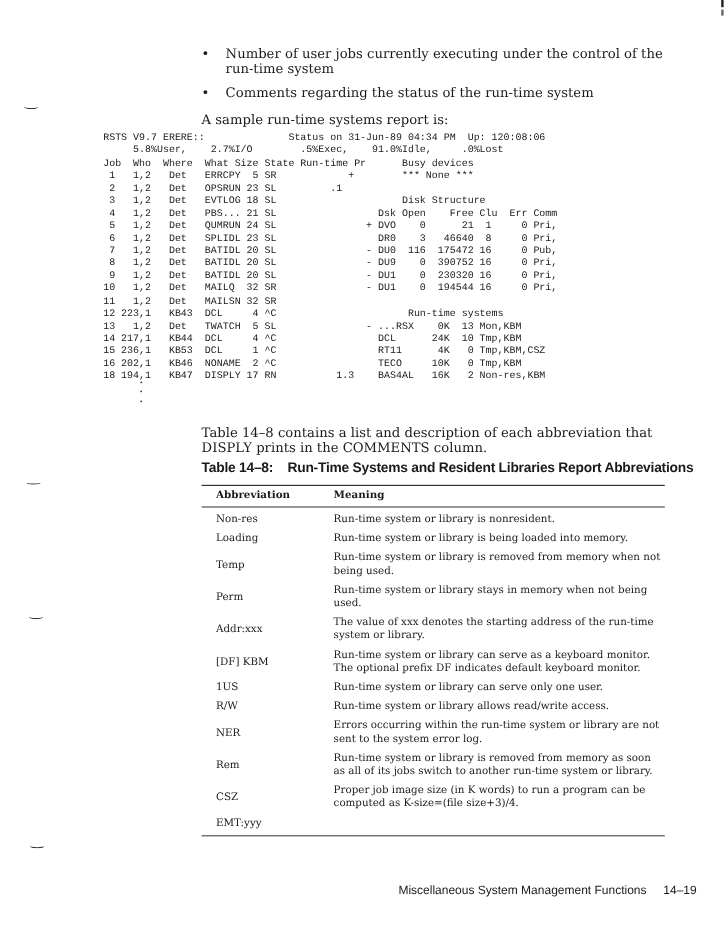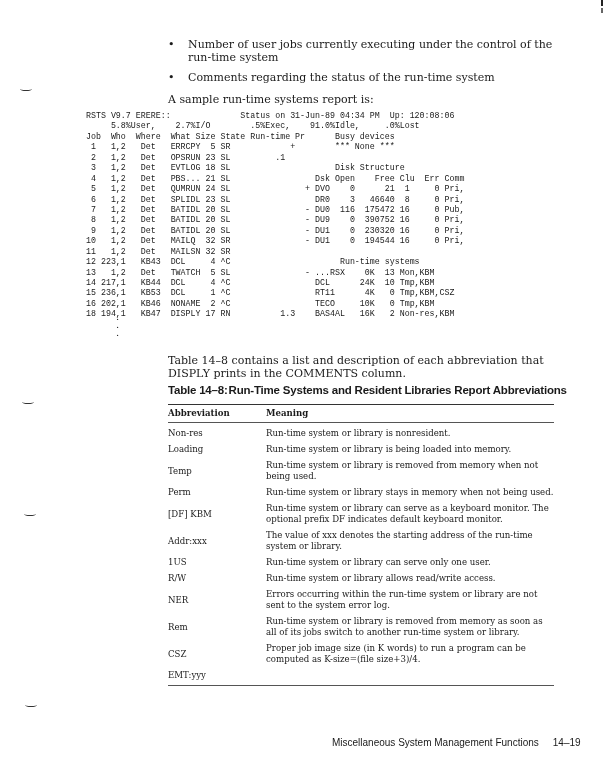--- a/index.html
+++ b/index.html
@@ -13,26 +13,26 @@
   .bullet-dot { width: 20px; flex: none; }
   .intro { position: absolute; left: 168px; top: 93px; font-size: 11px; }
 
   .report { position: absolute; left: 86px; top: 111px; font-size: 8.3px; line-height: 10.45px; white-space: pre; }
   .report-line { height: 10.45px; }
 
   .vdots { position: absolute; left: 116px; top: 313px; font-size: 10px; line-height: 8px; }
 
   .para { position: absolute; left: 168px; top: 354px; width: 390px; font-size: 11px; line-height: 13px; }
   .table-caption { position: absolute; left: 168px; top: 384px; font-size: 11.5px; font-weight: bold; letter-spacing: -0.2px; }
-  .caption-num { margin-right: 1px; }
+  .caption-num { margin-right: 12px; }
 
   .abbr-table { position: absolute; left: 168px; top: 404px; width: 386px; font-size: 8.6px; line-height: 11px; }
   .rule-top { border-top: 1.5px solid #333; }
   .thead { display: flex; padding: 3px 0 3px 0; font-weight: bold; border-bottom: 1px solid #555; }
-  .col-a { width: 98px; flex: none; }
+  .col-a { width: 98px; flex: none; margin-left: 12px; }
   .col-b { flex: 1; }
   .trow { display: flex; padding-top: 5px; align-items: center; }
   .footer-rule { border-top: 1px solid #555; margin-top: 4px; }
 
   .footer { position: absolute; left: 332px; top: 737px; font-size: 10px; }
   .footer-page { margin-left: 14px; }
 
   .binder-mark { position: absolute; width: 12px; height: 3px; border-bottom: 1.5px solid #333; border-radius: 0 0 50% 50%; }
   .edge-mark { position: absolute; left: 601px; width: 2px; background: #222; }
 </style>
@@ -88,26 +88,26 @@
       </div>
       <div class="trow">
         <div class="col-a">Temp</div>
         <div class="col-b">Run-time system or library is removed from memory when not being used.</div>
       </div>
       <div class="trow">
         <div class="col-a">Perm</div>
         <div class="col-b">Run-time system or library stays in memory when not being used.</div>
       </div>
       <div class="trow">
+        <div class="col-a">Addr:xxx</div>
+        <div class="col-b">The value of xxx denotes the starting address of the run-time system or library.</div>
+      </div>
+      <div class="trow">
         <div class="col-a">[DF] KBM</div>
         <div class="col-b">Run-time system or library can serve as a keyboard monitor. The optional prefix DF indicates default keyboard monitor.</div>
-      </div>
-      <div class="trow">
-        <div class="col-a">Addr:xxx</div>
-        <div class="col-b">The value of xxx denotes the starting address of the run-time system or library.</div>
       </div>
       <div class="trow">
         <div class="col-a">1US</div>
         <div class="col-b">Run-time system or library can serve only one user.</div>
       </div>
       <div class="trow">
         <div class="col-a">R/W</div>
         <div class="col-b">Run-time system or library allows read/write access.</div>
       </div>
       <div class="trow">

